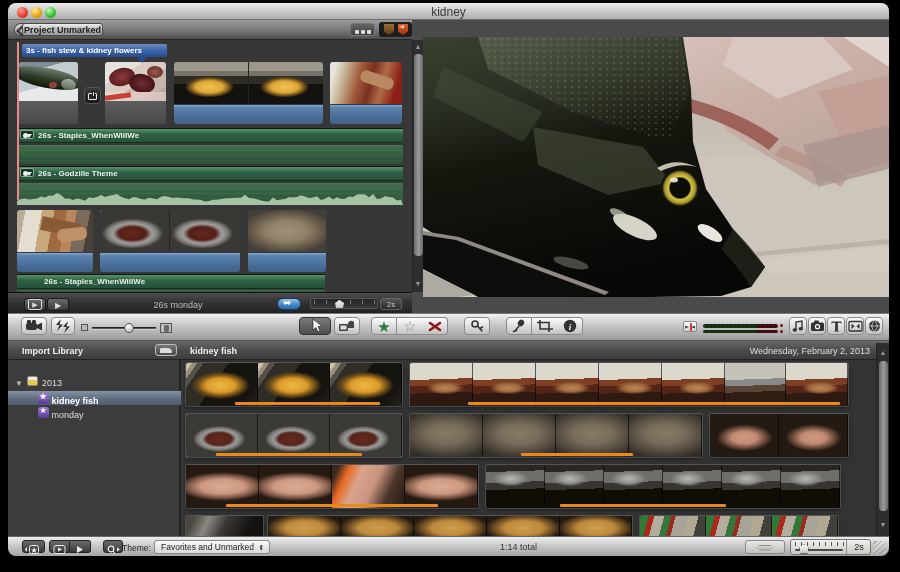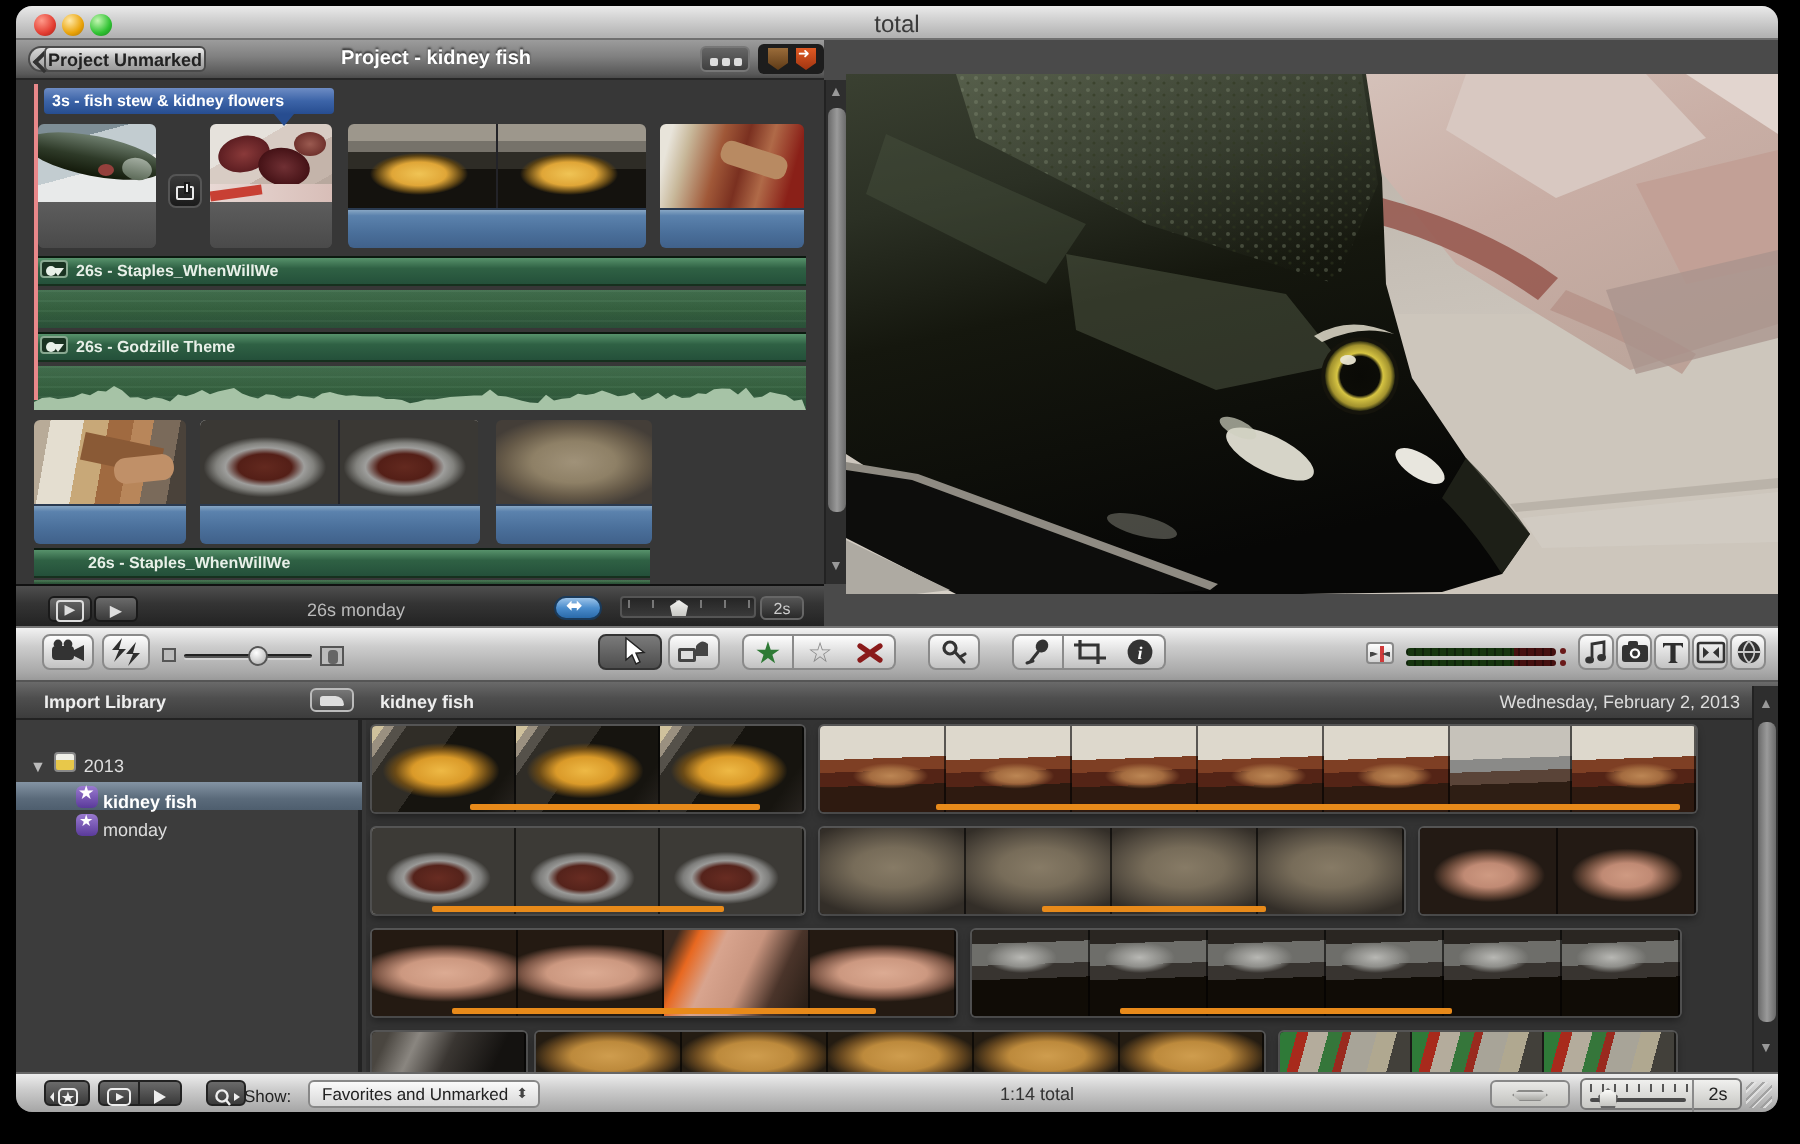--- a/index.html
+++ b/index.html
@@ -141,27 +141,26 @@
   background:repeating-linear-gradient(135deg,transparent 0 2px,#9a9a9a 2px 3px,#e4e4e4 3px 4px); }
 </style>
 </head>
 <body>
 <div id="stage">
 <div id="win">
   <div id="titlebar">
     <div class="tl" id="tl-r"></div>
         <div class="tl" id="tl-y"></div>
         <div class="tl" id="tl-g"></div>
-    <div id="imovie-title">total</div>
+    <div id="imovie-title">kidney</div>
   </div>
 
   <div id="ptoolbar">
     <div id="plib-arrow"></div>
     <div id="plib-btn">Project Unmarked</div>
-    <div id="ptitle">Project - kidney fish</div>
     <div id="pdots"><span></span><span></span><span></span></div>
     <div id="pthemes">
           <div class="t1"></div>
           <div class="t2"></div>
         </div>
   </div>
   <div id="pdrop"></div>
 
   <div id="pbody">
 
@@ -554,21 +553,21 @@
             <polygon points="8,3.5 12,5.5 8,7.5" fill="#eee"></polygon>
           </svg></div>
     <div class="fbtn" style="left:62px; width:21px; border-radius:0 3px 3px 0; border-left:none;"><svg width="19" height="11" viewBox="0 0 19 11">
             <polygon points="7,2 13,5.5 7,9" fill="#eee"></polygon>
           </svg></div>
     <div class="fbtn" style="left:95px; width:20px;"><svg width="18" height="11" viewBox="0 0 18 11">
             <circle cx="7" cy="5" r="2.8" fill="none" stroke="#eee" stroke-width="1.2"></circle>
             <path d="M9,7 L11,9.5" stroke="#eee" stroke-width="1.2"></path>
             <polygon points="13,3.5 16,5.5 13,7.5" fill="#eee"></polygon>
           </svg></div>
-    <div style="position:absolute; left:114px; top:6px; font-size:8.5px; color:#222;">Show:</div>
+    <div style="position:absolute; left:114px; top:6px; font-size:8.5px; color:#222;">Theme:</div>
     <div id="fselect">Favorites and Unmarked<span style="position:absolute; right:5px; top:0px; font-size:7px; color:#444;">⬍</span></div>
     <div id="ftotal">1:14 total</div>
     <div style="position:absolute; left:737px; top:3px; width:40px; height:14px; background:linear-gradient(#e8e8e6,#c2c2be); border:1px solid #888; border-radius:3px;">
       <div style="position:absolute; left:10px; top:3.5px; width:18px; height:6px; background:linear-gradient(#dcdcda,#aaaaa6); border:1px solid #8a8a88; clip-path:polygon(0 50%,22% 0,78% 0,100% 50%,78% 100%,22% 100%);"></div>
     </div>
     <div style="position:absolute; left:782px; top:2px; width:81px; height:16px; background:linear-gradient(#f0f0ee,#c8c8c4); border:1px solid #777; border-radius:3px;">
       <div class="ticks" style="left:4px; top:2px; width:49px; background:repeating-linear-gradient(90deg,#555 0 1px,transparent 1px 6px);"></div>
       <div style="position:absolute; left:4px; top:9px; width:48px; height:2px; background:#4a4a4a; border-radius:1px;"></div>
       <div style="position:absolute; left:8px; top:4px; width:10px; height:10px; background:linear-gradient(#fcfcfa,#c4c4c0); border:1px solid #666; clip-path:polygon(50% 0,100% 40%,85% 100%,15% 100%,0 40%);"></div>
       <div style="position:absolute; left:55px; top:0; width:1px; height:16px; background:#8a8a8a;"></div>

